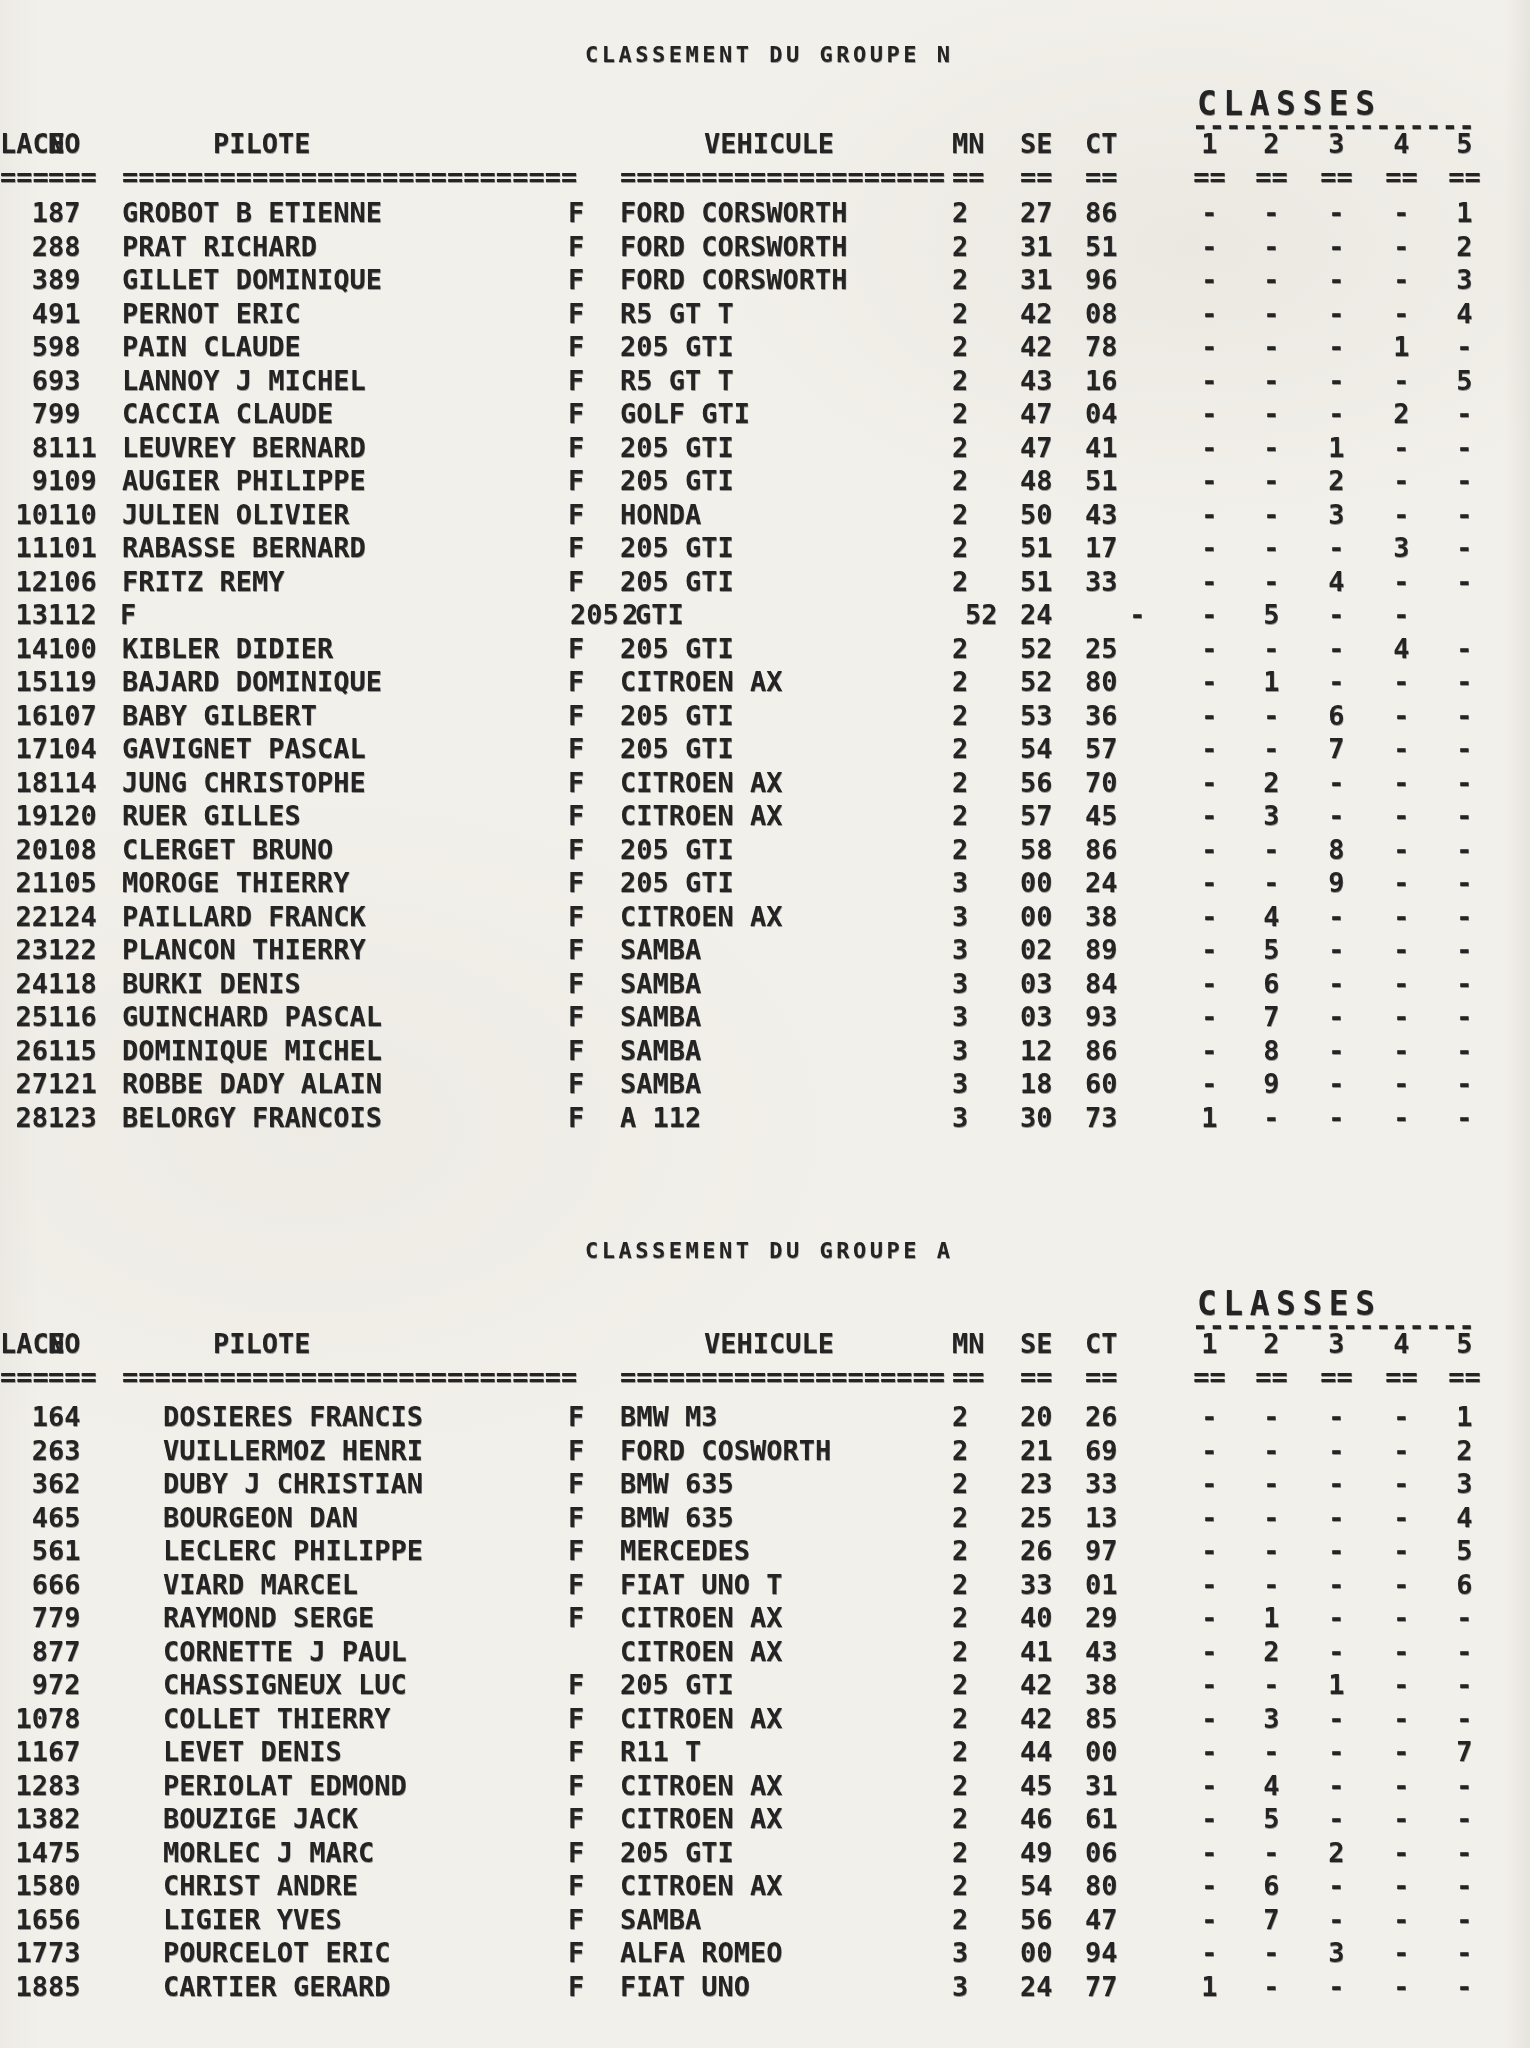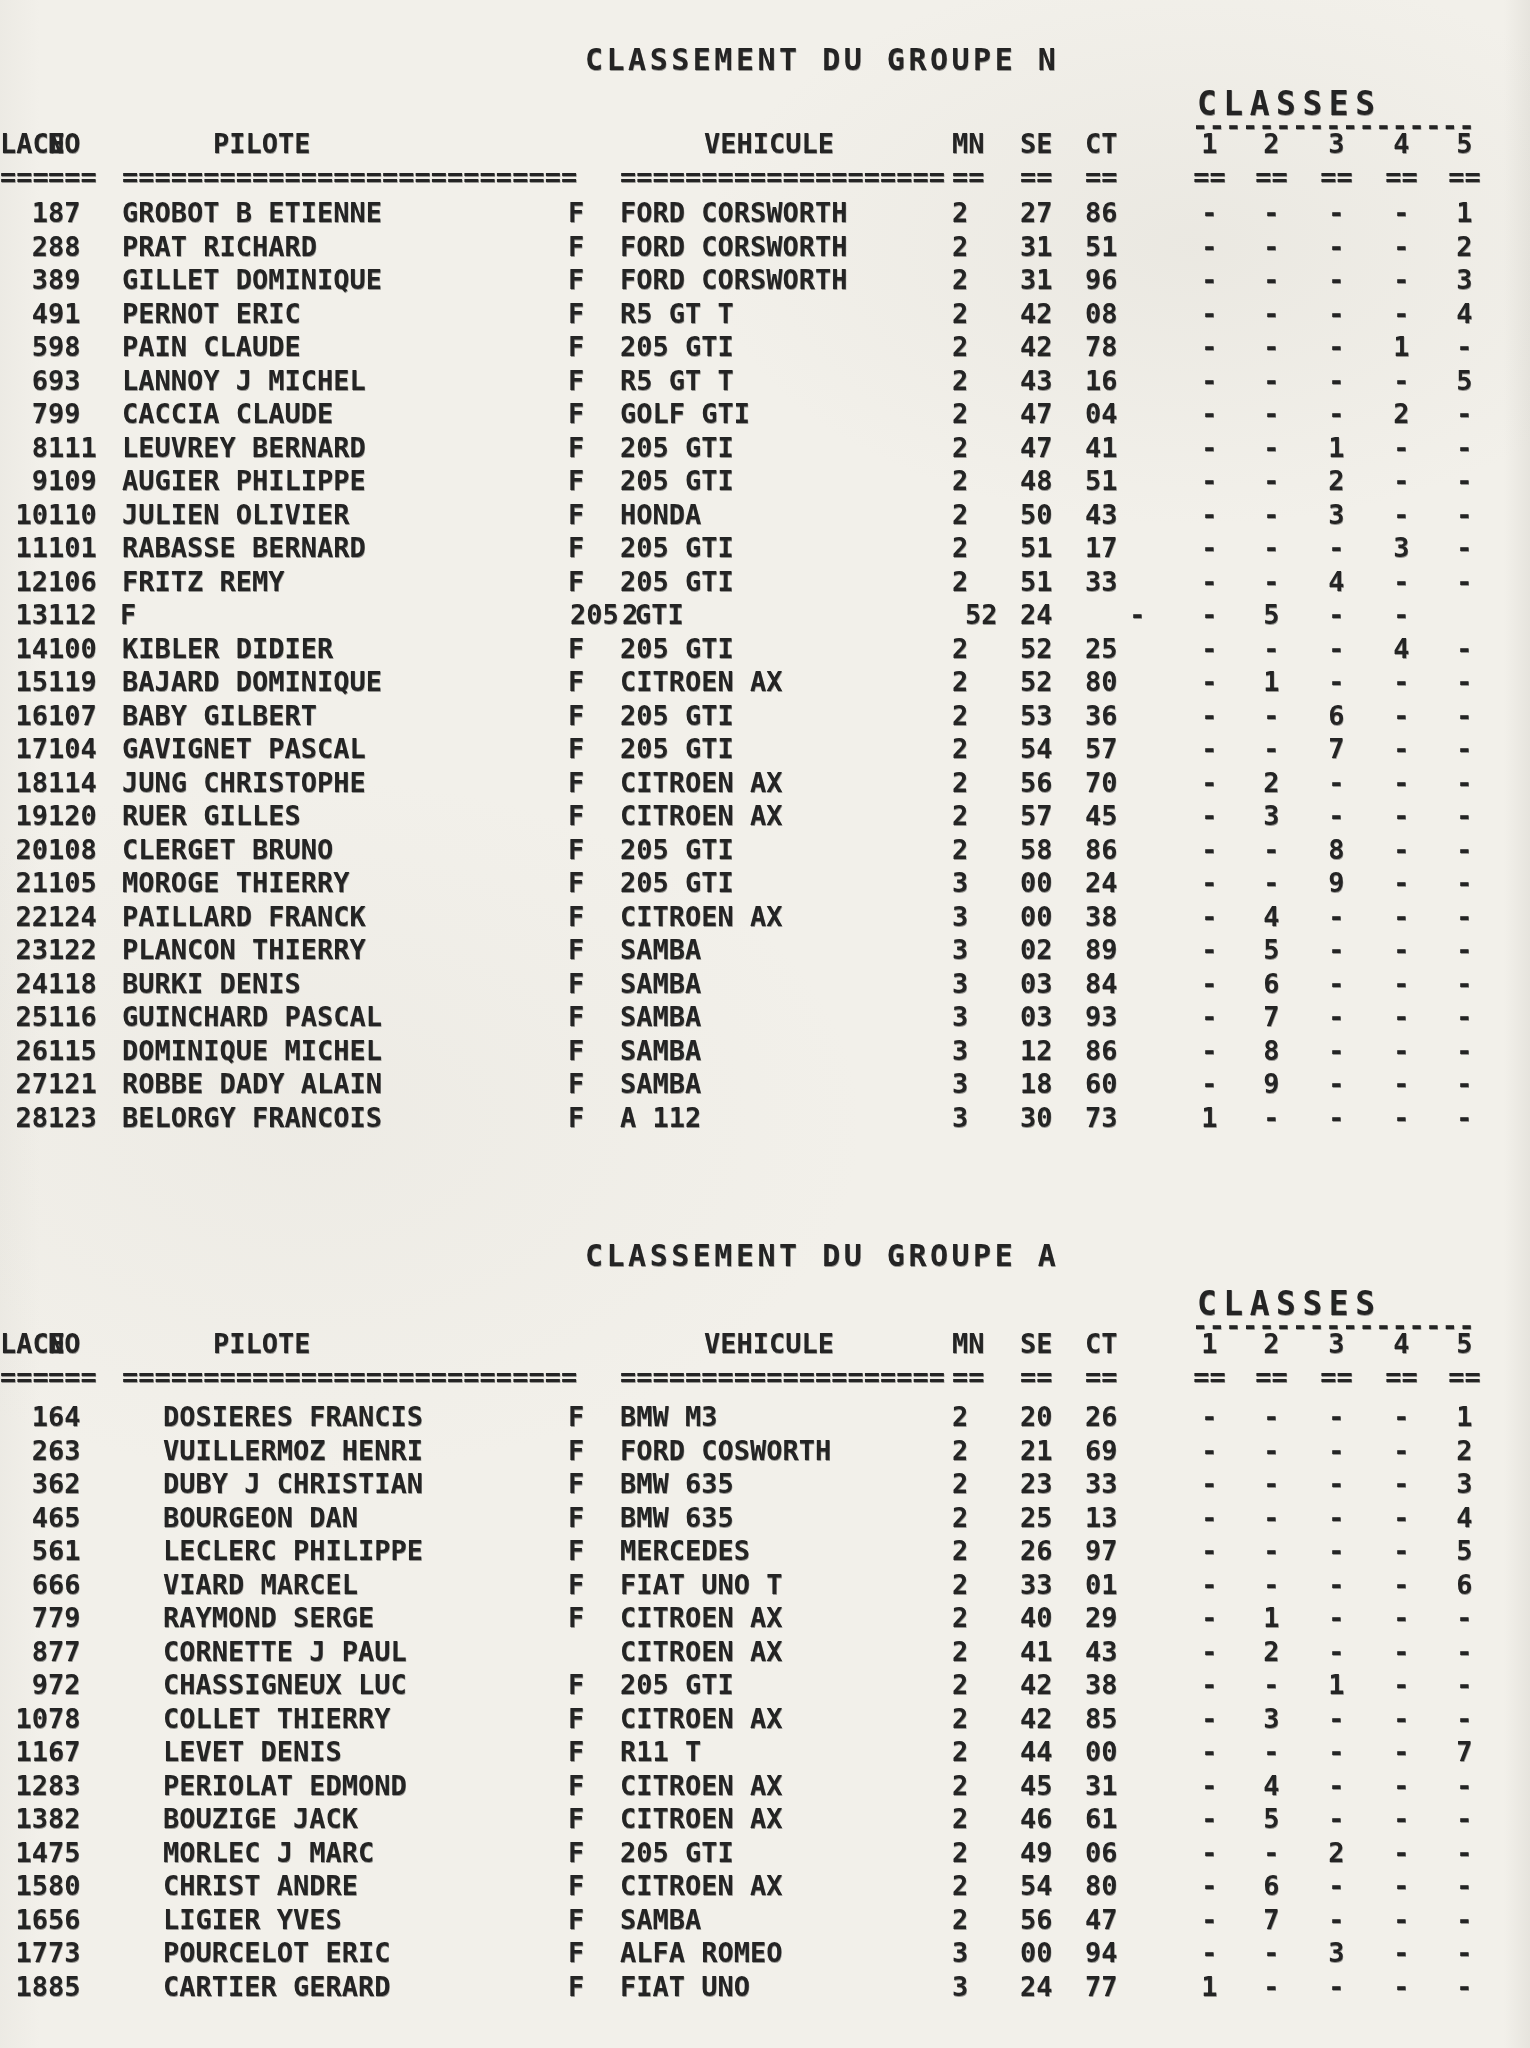--- a/index.html
+++ b/index.html
@@ -15,21 +15,21 @@
       #f2f0ea;
     font-family:"DejaVu Sans Mono", monospace;
     color:#242424;
     font-weight:bold;
   }
   .txt{ text-shadow:0.5px 0.5px 0 rgba(40,40,40,.45); }
 
   .table{position:absolute;left:0;width:1530px;}
   .title{
     position:absolute;left:585px;
-    font-size:30px;letter-spacing:3.5px;white-space:nowrap;
+    font-size:22px;letter-spacing:3.5px;white-space:nowrap;
   }
   .classes-label{
     position:absolute;left:1197px;
     font-size:33px;letter-spacing:6.5px;white-space:nowrap;
   }
   .classes-dash{
     position:absolute;left:1192px;
     font-size:27px;line-height:27px;white-space:nowrap;letter-spacing:0.4px;
   }
 

